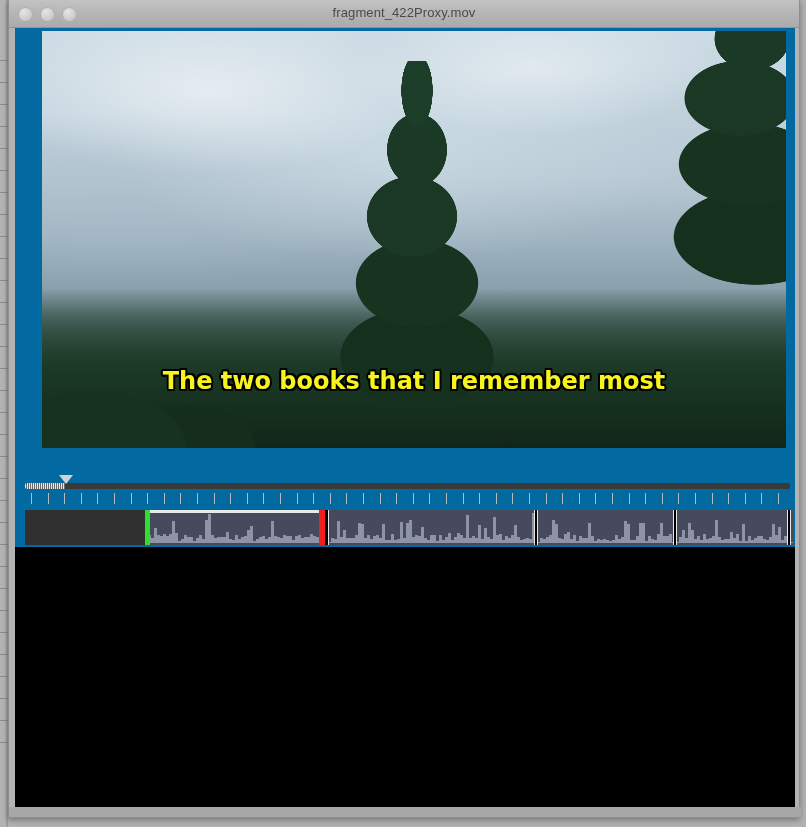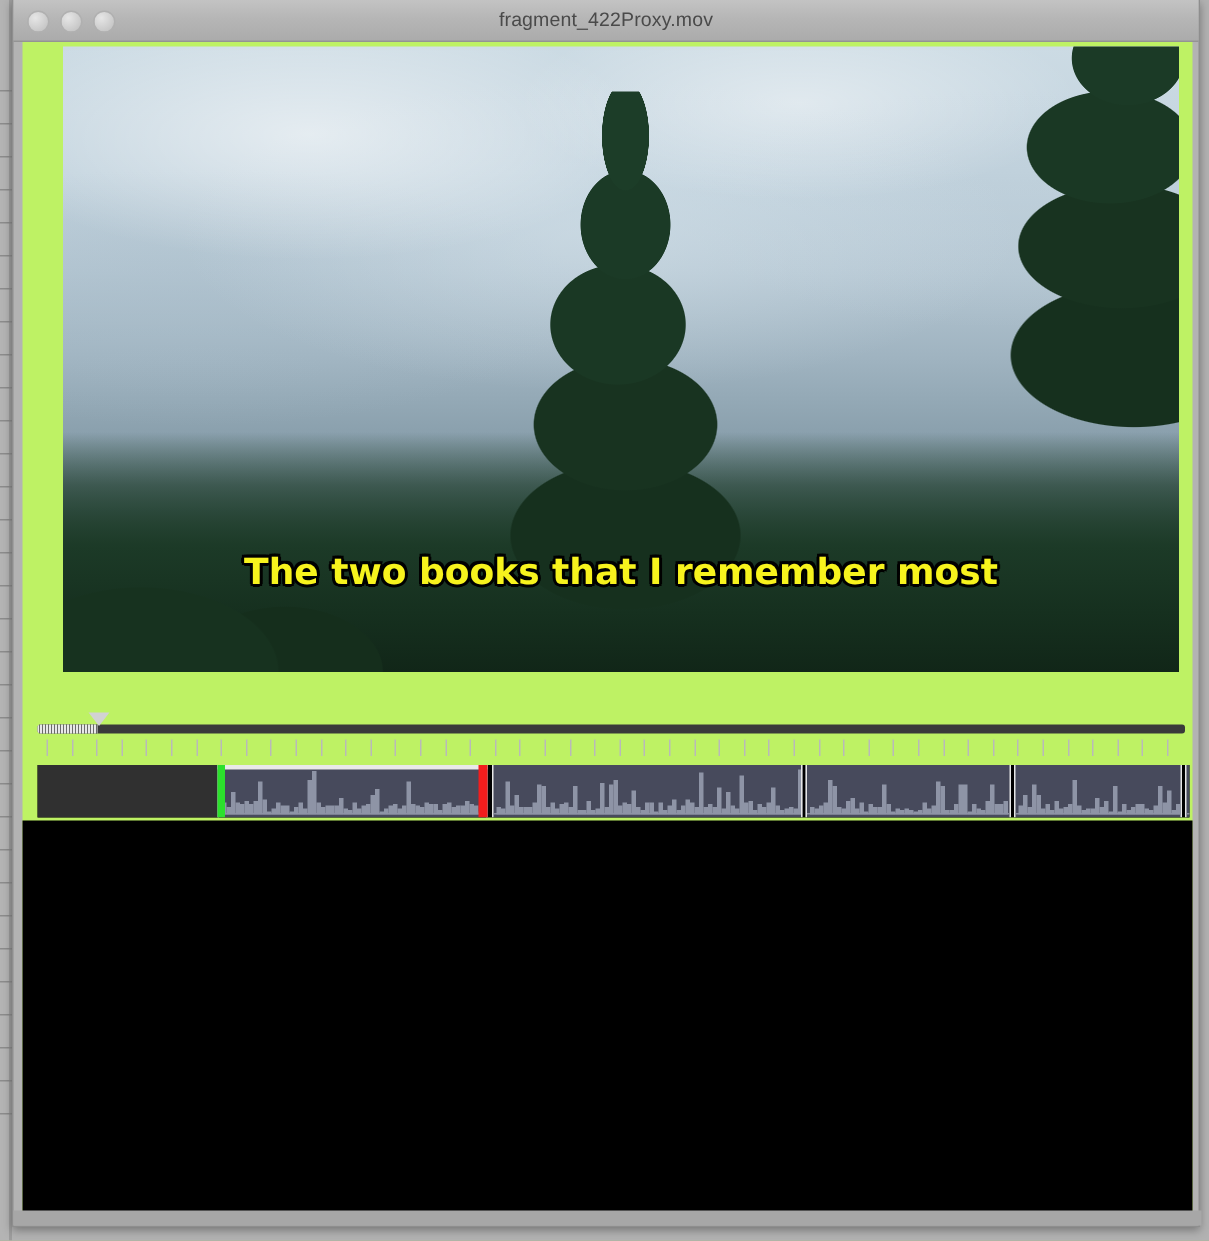--- a/index.html
+++ b/index.html
@@ -18,21 +18,21 @@
        box-shadow:0 2px 6px rgba(0,0,0,.35);}
   .titlebar{position:relative;height:27px;
        background:linear-gradient(180deg,#c3c3c3 0%,#b6b6b6 45%,#ababab 100%);
        border-bottom:1px solid #949494;}
   .tl{position:absolute;top:7px;width:13px;height:13px;border-radius:50%;
        background:radial-gradient(circle at 35% 30%,#e6e6e6,#c9c9c9 70%,#bdbdbd);
        border:1px solid #b0b0b0;}
   .tl.c{left:9px;} .tl.m{left:31px;} .tl.z{left:53px;}
   .wintitle{position:absolute;left:0;right:0;top:5px;text-align:center;
        font-size:13px;color:#4a4a4a;font-family:"Liberation Sans",sans-serif;letter-spacing:.1px;}
-  #content{position:absolute;left:6px;top:28px;width:780px;height:784px;background:#bef264;}
+  #content{position:absolute;left:6px;top:28px;width:780px;height:784px;background:#0369a1;}
 
   
   .video{position:absolute;left:27px;top:3px;width:744px;height:417px;overflow:hidden;
      background:linear-gradient(180deg,#ccdbe4 0%,#c2d3de 20%,#b4c6d2 36%,#9fb3c0 50%,#8aa0ad 62%,#5d7a78 74%,#3b5a4a 84%,#24402f 93%,#1a3224 100%);}
   .clouds{position:absolute;inset:0;
      background:
       radial-gradient(ellipse 320px 120px at 22% 14%,rgba(255,255,255,.55),rgba(255,255,255,0) 70%),
       radial-gradient(ellipse 260px 90px at 66% 9%,rgba(255,255,255,.45),rgba(255,255,255,0) 72%),
       radial-gradient(ellipse 400px 150px at 48% 30%,rgba(215,228,236,.5),rgba(255,255,255,0) 70%),
       radial-gradient(ellipse 300px 110px at 84% 26%,rgba(188,205,216,.5),rgba(255,255,255,0) 72%),

